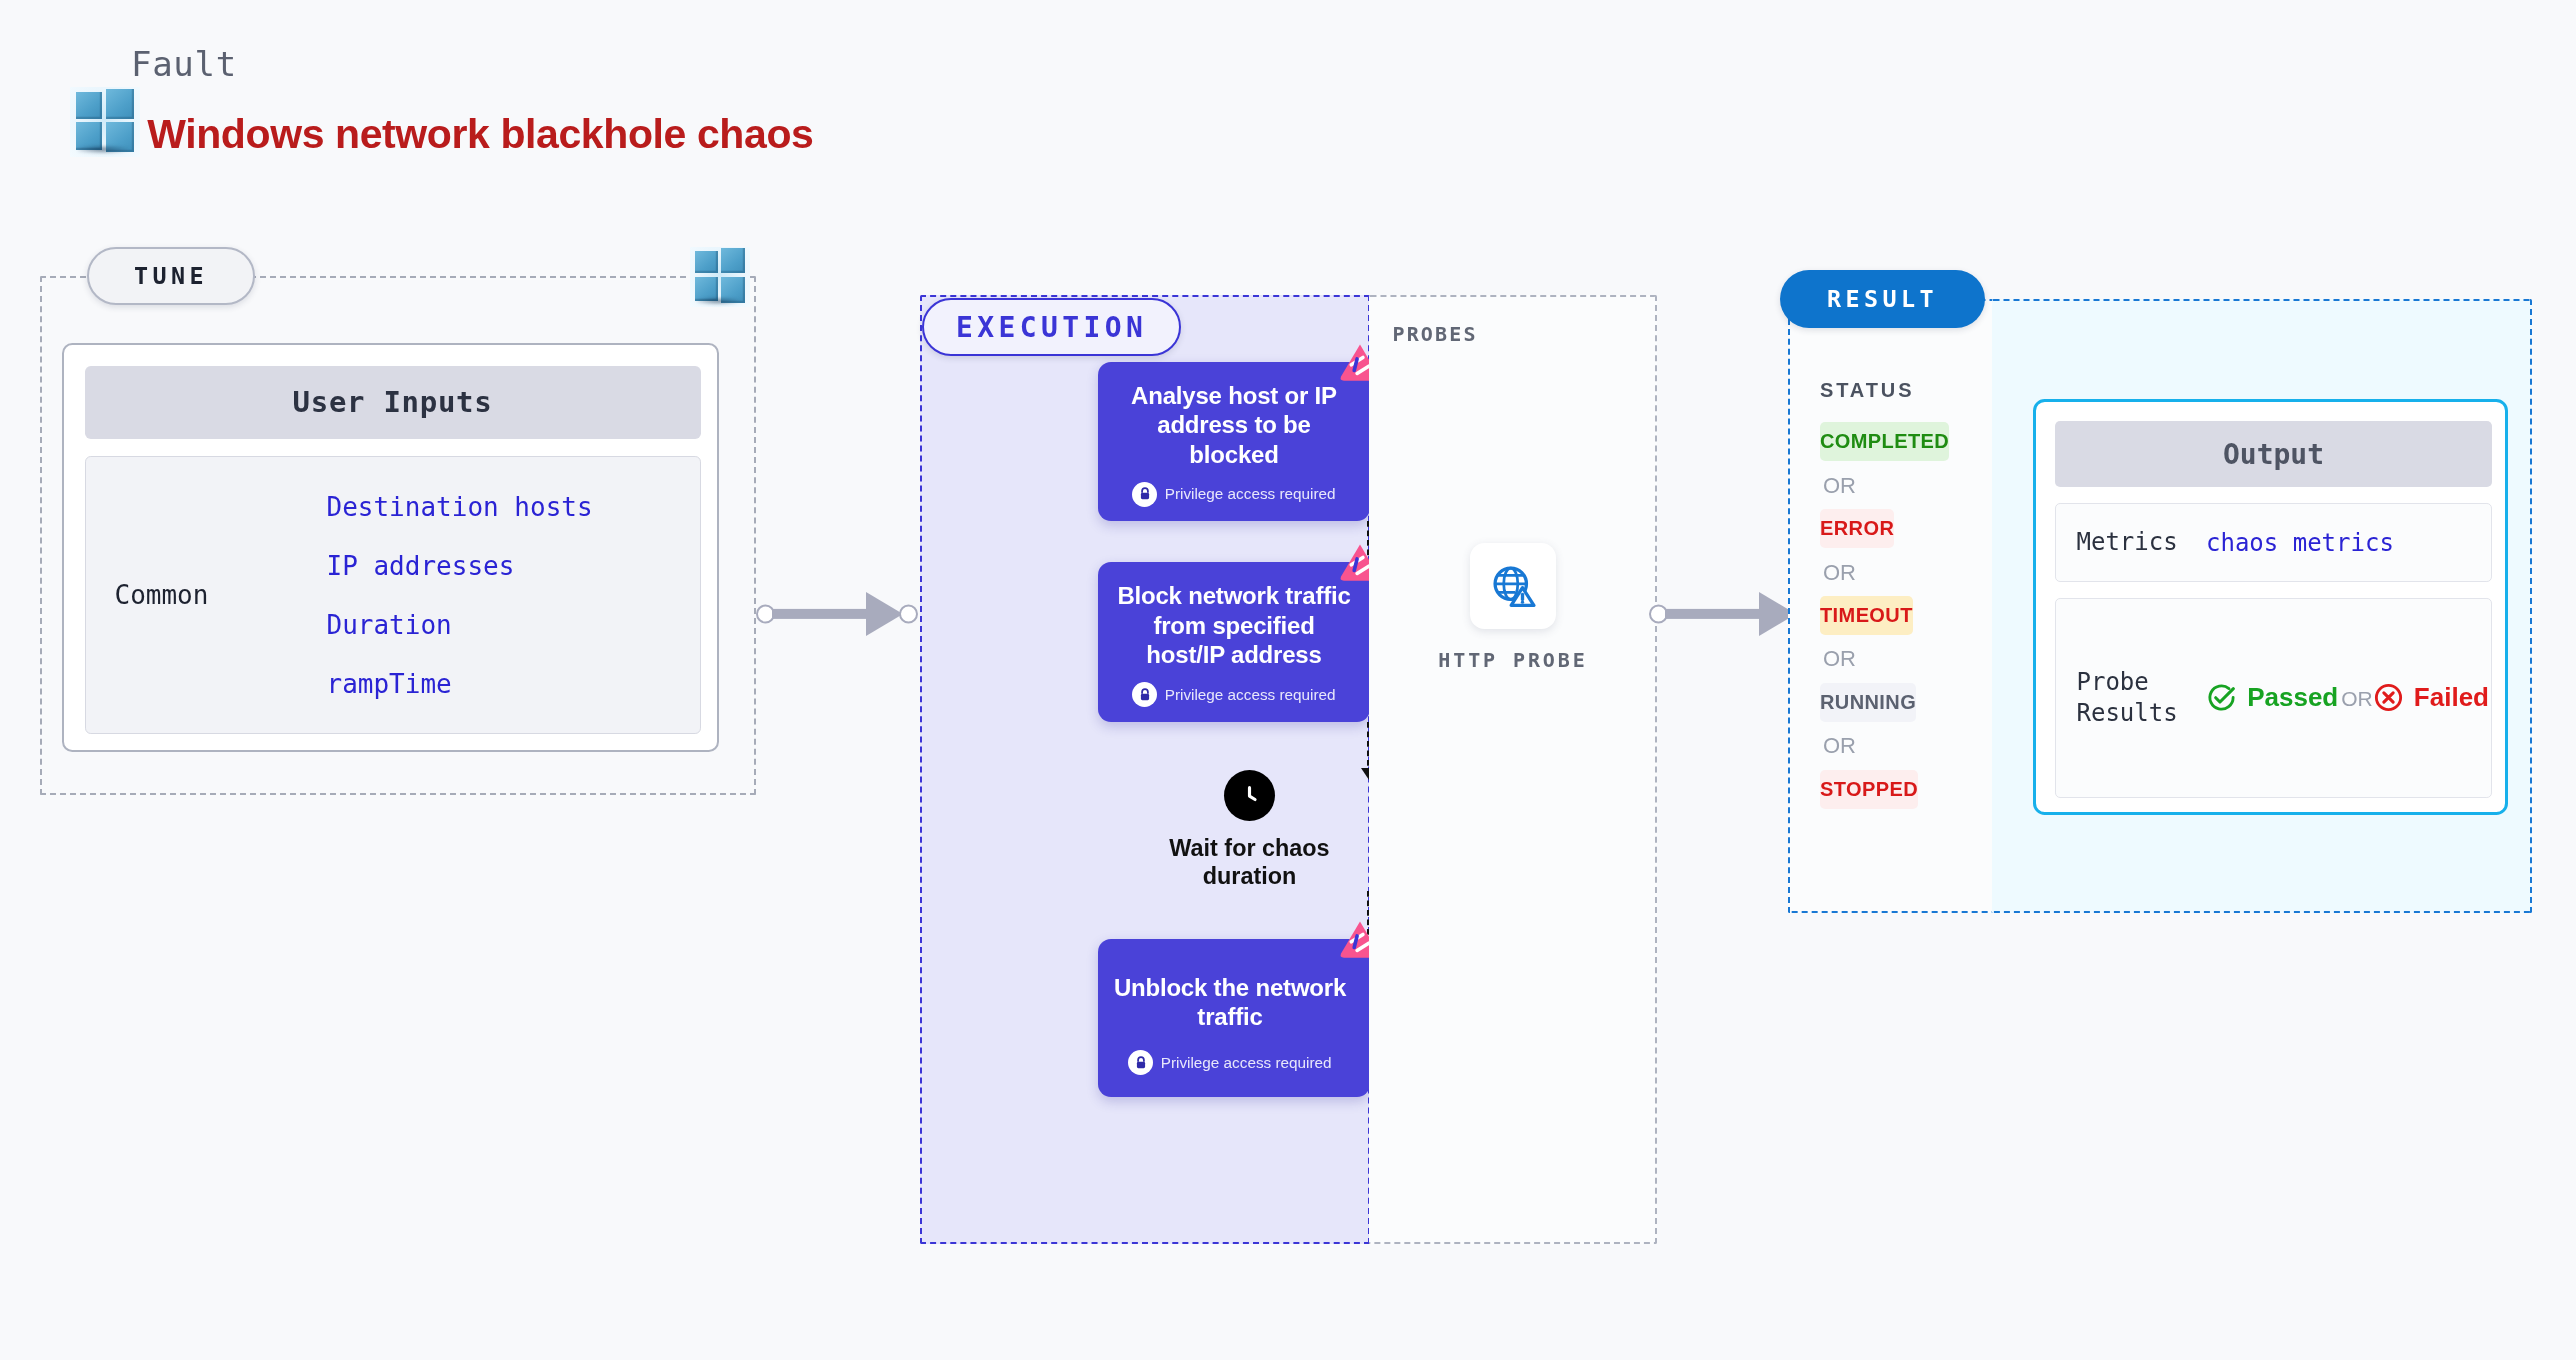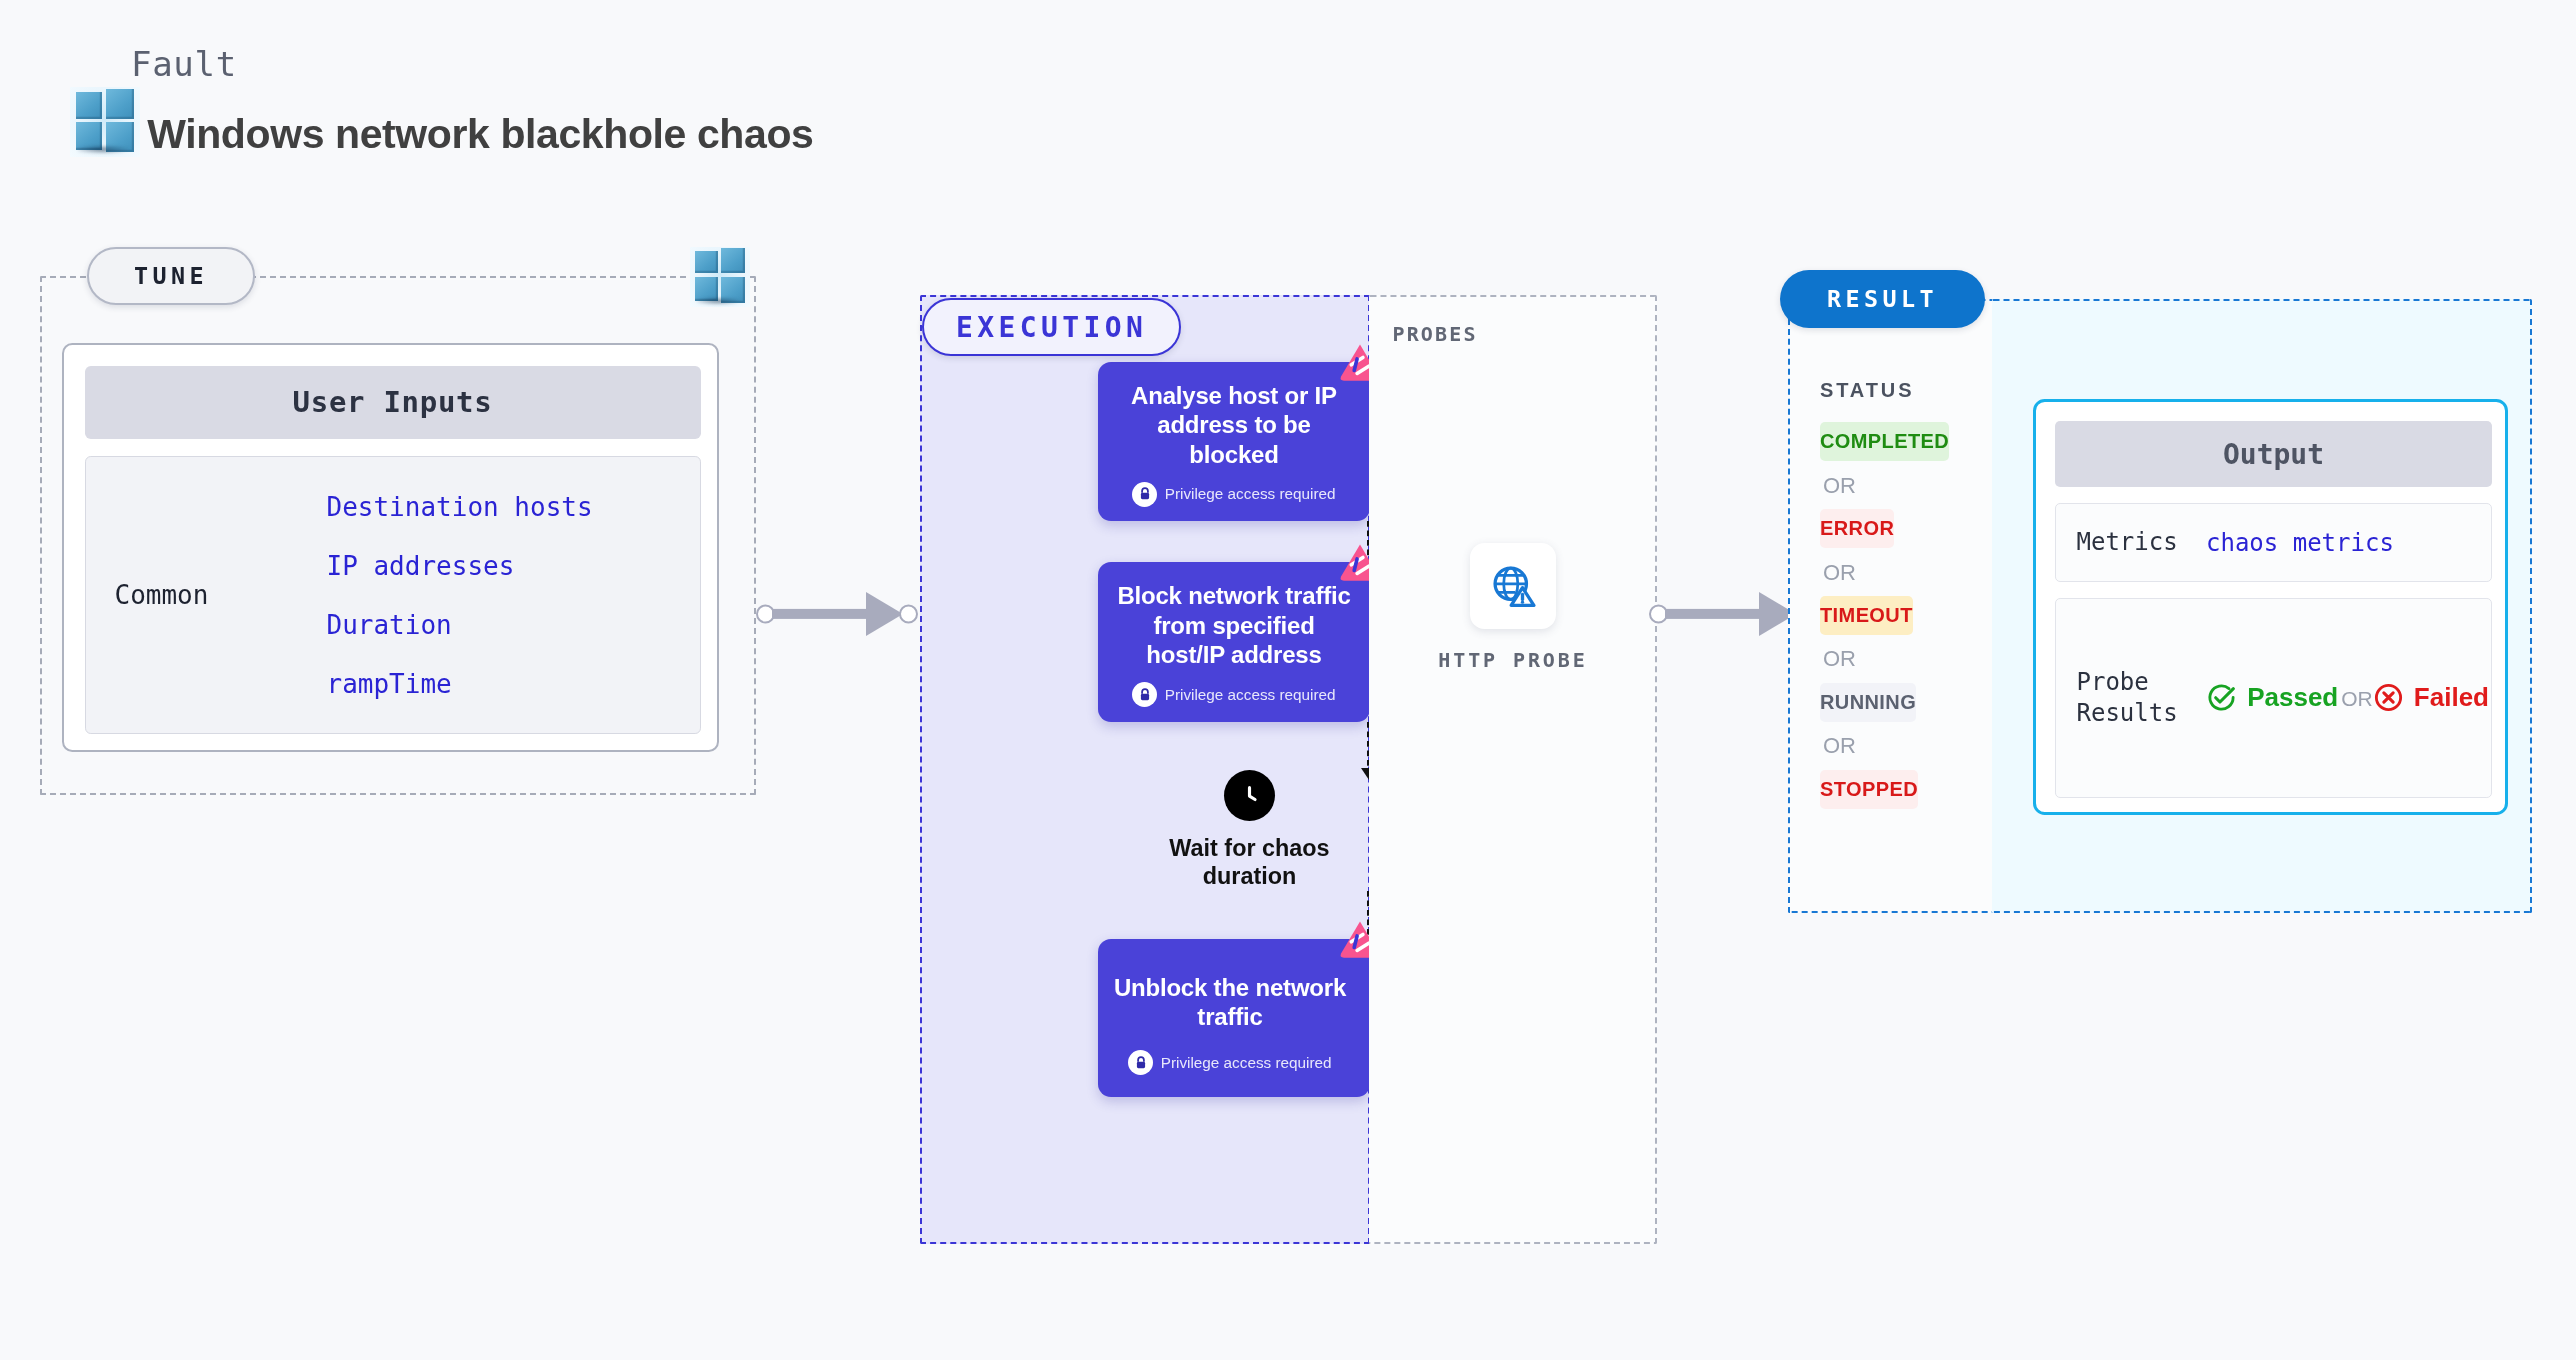--- a/index.html
+++ b/index.html
@@ -13,21 +13,21 @@
 
   
   #header { position: absolute; left: 70px; top: 44px; }
   #fault-label {
     font-family: "DejaVu Sans Mono", monospace;
     font-size: 34px; color: #5b6170; letter-spacing: 0.7px;
     margin-left: 61px;
   }
   #title-row { display: flex; align-items: center; margin-top: 1.5px; }
   #title-text {
-    font-size: 41px; font-weight: bold; color: #404040;
+    font-size: 41px; font-weight: bold; color: #b91c1c;
     letter-spacing: -0.4px; margin-left: 7.3px; margin-top: 25px;
   }
 
   
   .winlogo { position: relative; flex: none; }
   .winlogo .bg {
     position: absolute; inset: 0;
     background: radial-gradient(ellipse at 50% 45%, #cfeaf8 0%, #eaf6fd 55%, #f4fbff 100%);
   }
   .winlogo .pane {

